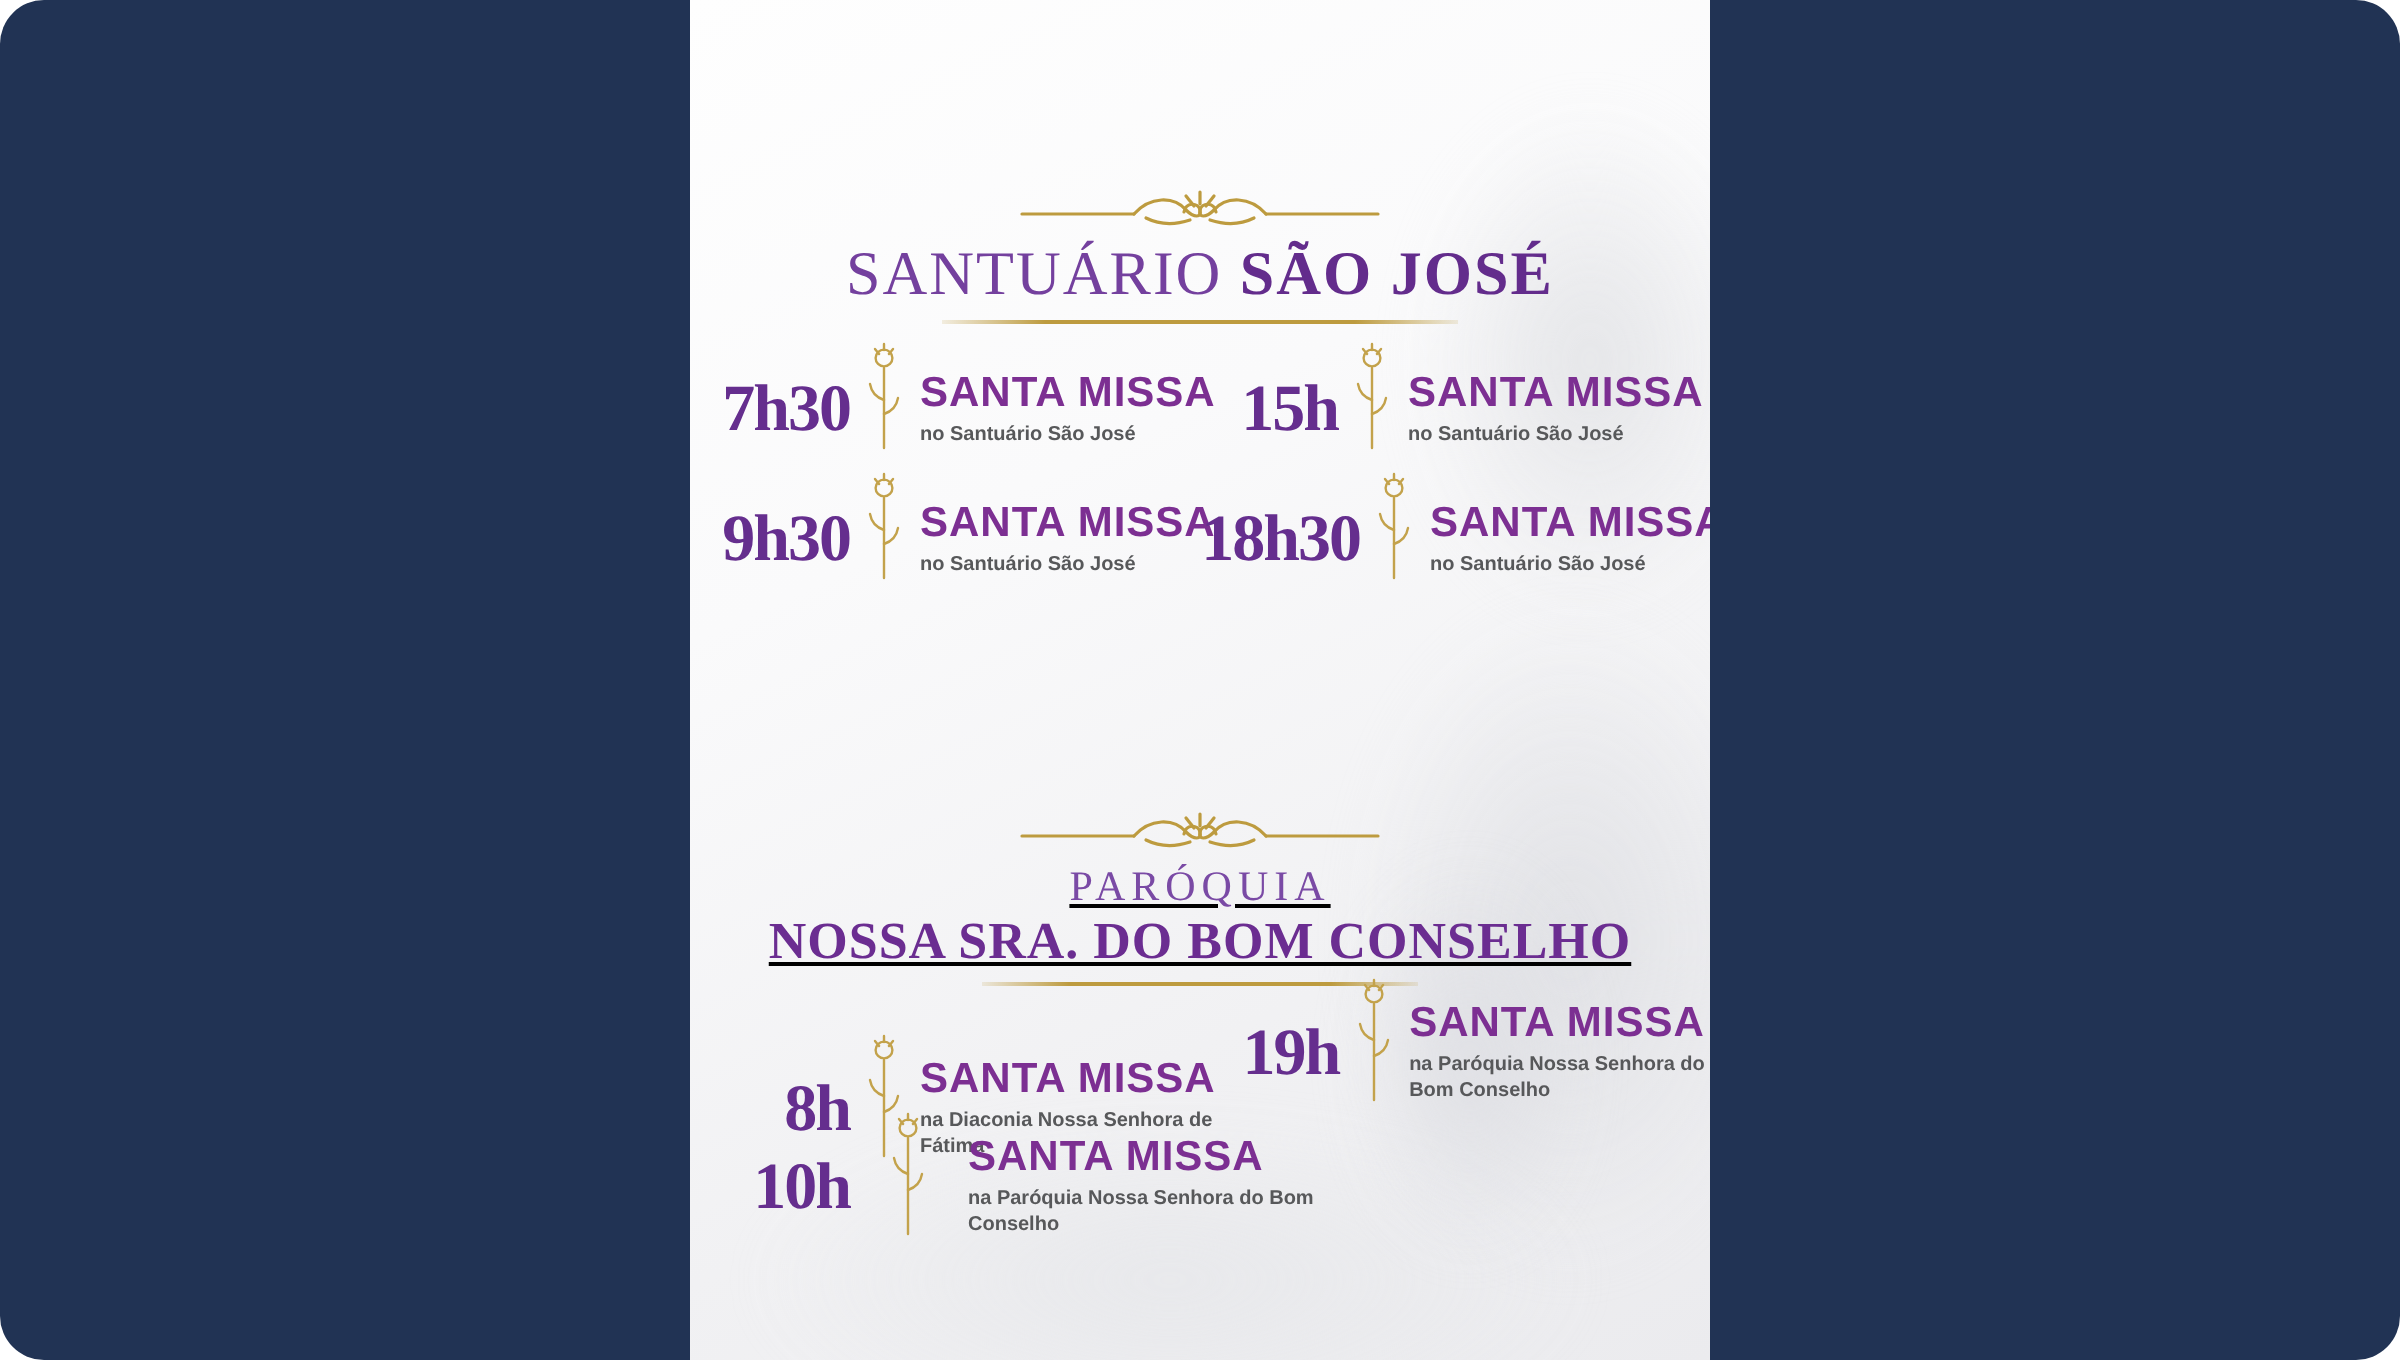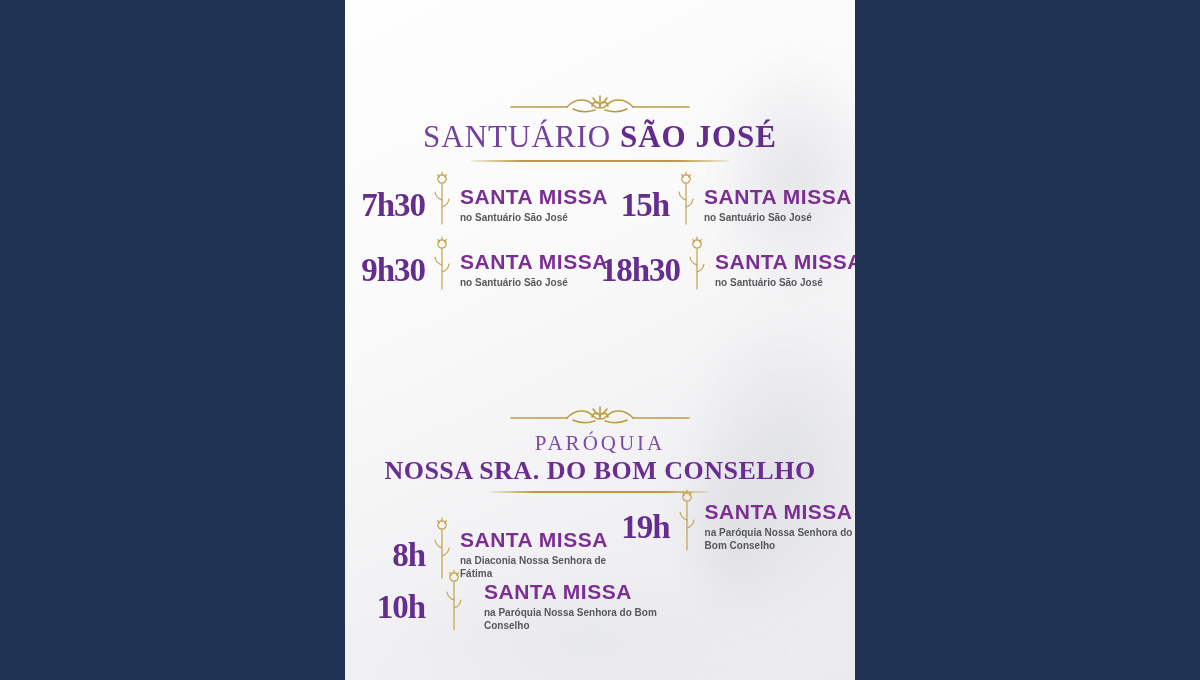--- a/index.html
+++ b/index.html
@@ -1,32 +1,32 @@
 <!DOCTYPE html>
 <html><head>
 <meta charset="utf-8">
 <style>
   html,body{margin:0;padding:0;}
   body{width:1200px;height:680px;font-family:"Liberation Sans",sans-serif;}
-  .stage{position:relative;width:1200px;height:680px;background:#213354;overflow:hidden;}
+  .stage{position:relative;width:1200px;height:680px;background:#213354;overflow:hidden;border-radius:22px;}
   .panel{
     position:absolute;left:345px;top:0;width:510px;height:680px;
     background:linear-gradient(155deg,#fefefe 0%,#fafafb 35%,#f1f1f3 70%,#ebebee 100%);
     overflow:hidden;
   }
   
   .blob{position:absolute;border-radius:50%;filter:blur(14px);pointer-events:none;}
   .blob1{right:-30px;top:50px;width:180px;height:260px;background:radial-gradient(closest-side,#e2e3e6,rgba(226,227,230,0));opacity:.9;}
   .blob2{right:-40px;top:300px;width:220px;height:340px;background:radial-gradient(closest-side,#dfe0e4,rgba(223,224,228,0));opacity:.9;}
   .blob3{left:30px;bottom:-40px;width:420px;height:160px;background:radial-gradient(closest-side,#e6e7ea,rgba(230,231,234,0));opacity:.8;}
   .blob4{right:60px;top:430px;width:120px;height:200px;background:radial-gradient(closest-side,#dcdde2,rgba(220,221,226,0));opacity:.8;}
 
   .sec-header{position:absolute;left:0;width:510px;text-align:center;}
   .sec1-header{top:92px;}
-  .sec2-header{top:403px;}
+  .sec2-header{top:403px;text-decoration:underline;}
   .ornament{display:block;margin:0 auto 4px auto;}
   .title-line1{
     font-family:"Liberation Serif",serif;font-size:31px;line-height:1.1;
     color:#74409e;letter-spacing:1px;white-space:nowrap;
   }
   .title-line1 .bold{font-weight:bold;color:#632c8c;}
   .sec2-prefix{
     font-family:"Liberation Serif",serif;font-size:21px;letter-spacing:3px;
     color:#7a4aa5;line-height:1.2;
   }
@@ -49,21 +49,21 @@
   .etitle{font-weight:bold;font-size:21px;letter-spacing:.5px;color:#7c2f92;line-height:1;white-space:nowrap;}
   .esub{font-weight:bold;font-size:10px;color:#57585a;margin-top:4px;line-height:1.3;}
   .w-narrow{max-width:150px;}
   .w-mid{max-width:182px;}
   .nowrap{white-space:nowrap;}
 
   
   .e1{left:0;top:178px;}   .e2{left:244px;top:178px;}
   .e3{left:0;top:243px;}   .e4{left:255px;top:243px;}
   .e5{left:0;top:496px;margin-top:28px;}   .e6{left:255px;top:496px;}
-  .e7{left:0;top:576px;gap:12px;}
+  .e7{left:0;top:563px;gap:12px;}
 </style>
 </head>
 <body>
 
 <div class="stage">
   <div class="panel">
     <div class="blob blob1"></div>
     <div class="blob blob2"></div>
     <div class="blob blob3"></div>
     <div class="blob blob4"></div>

